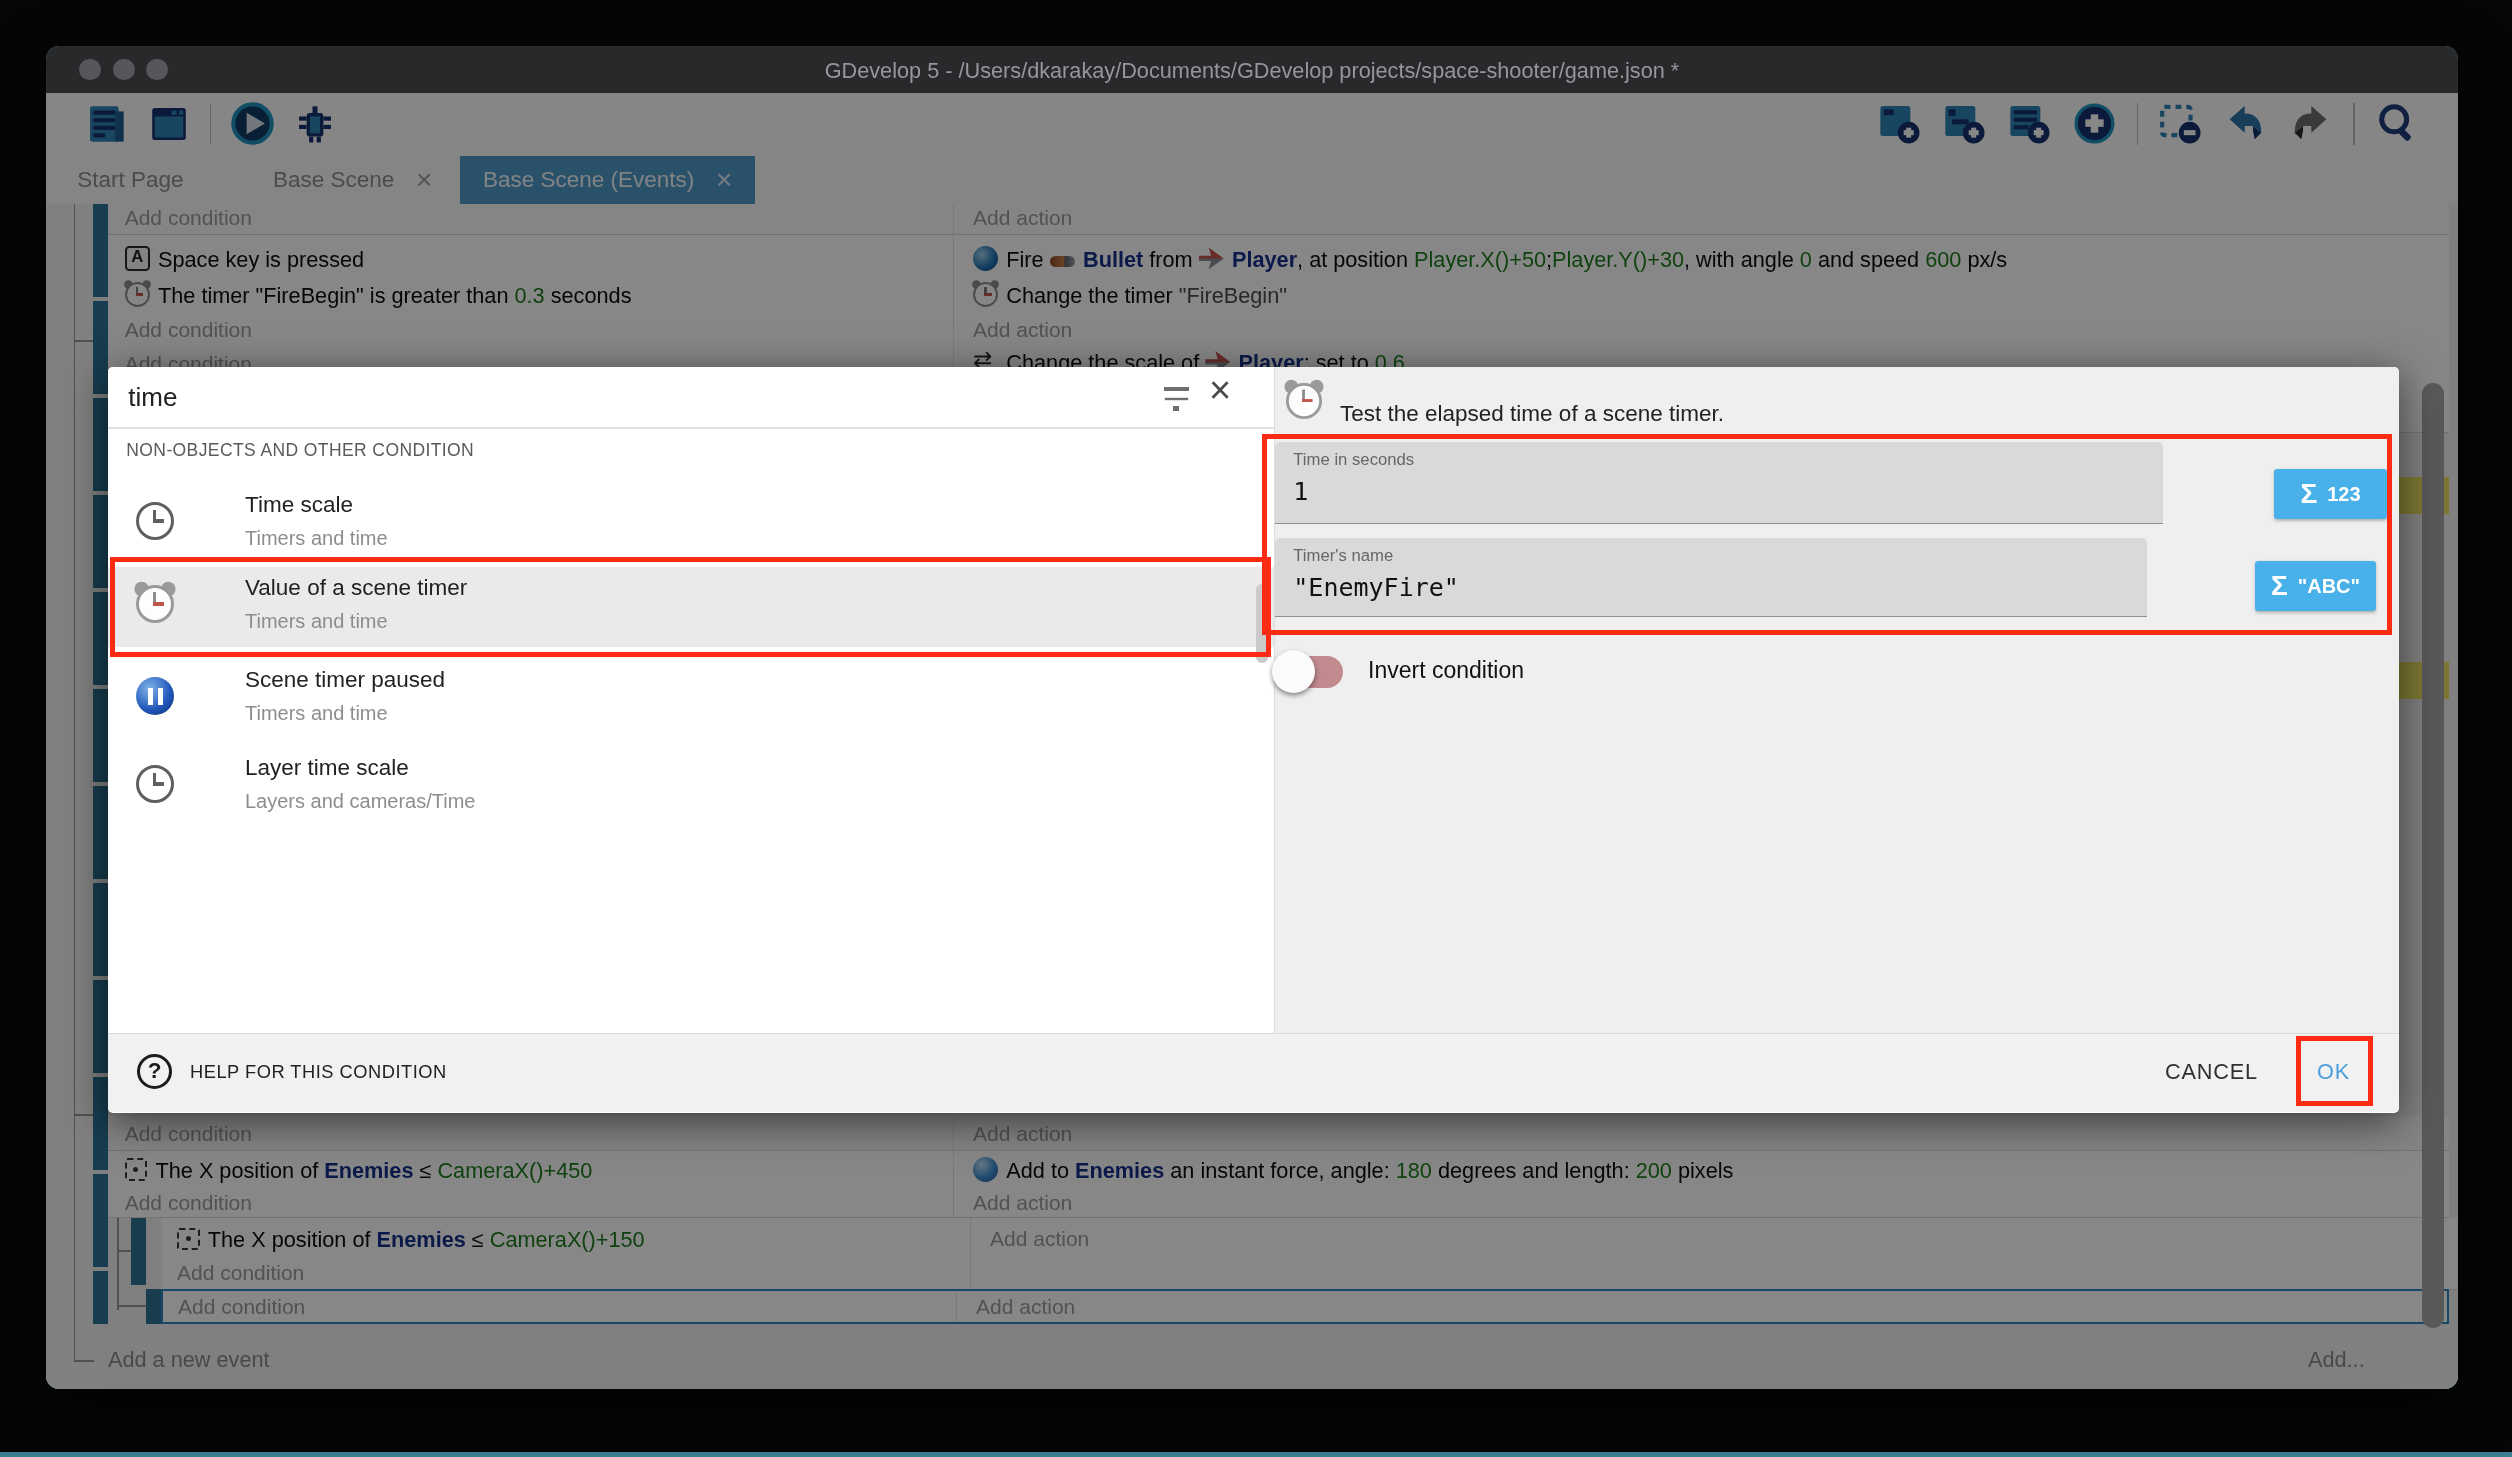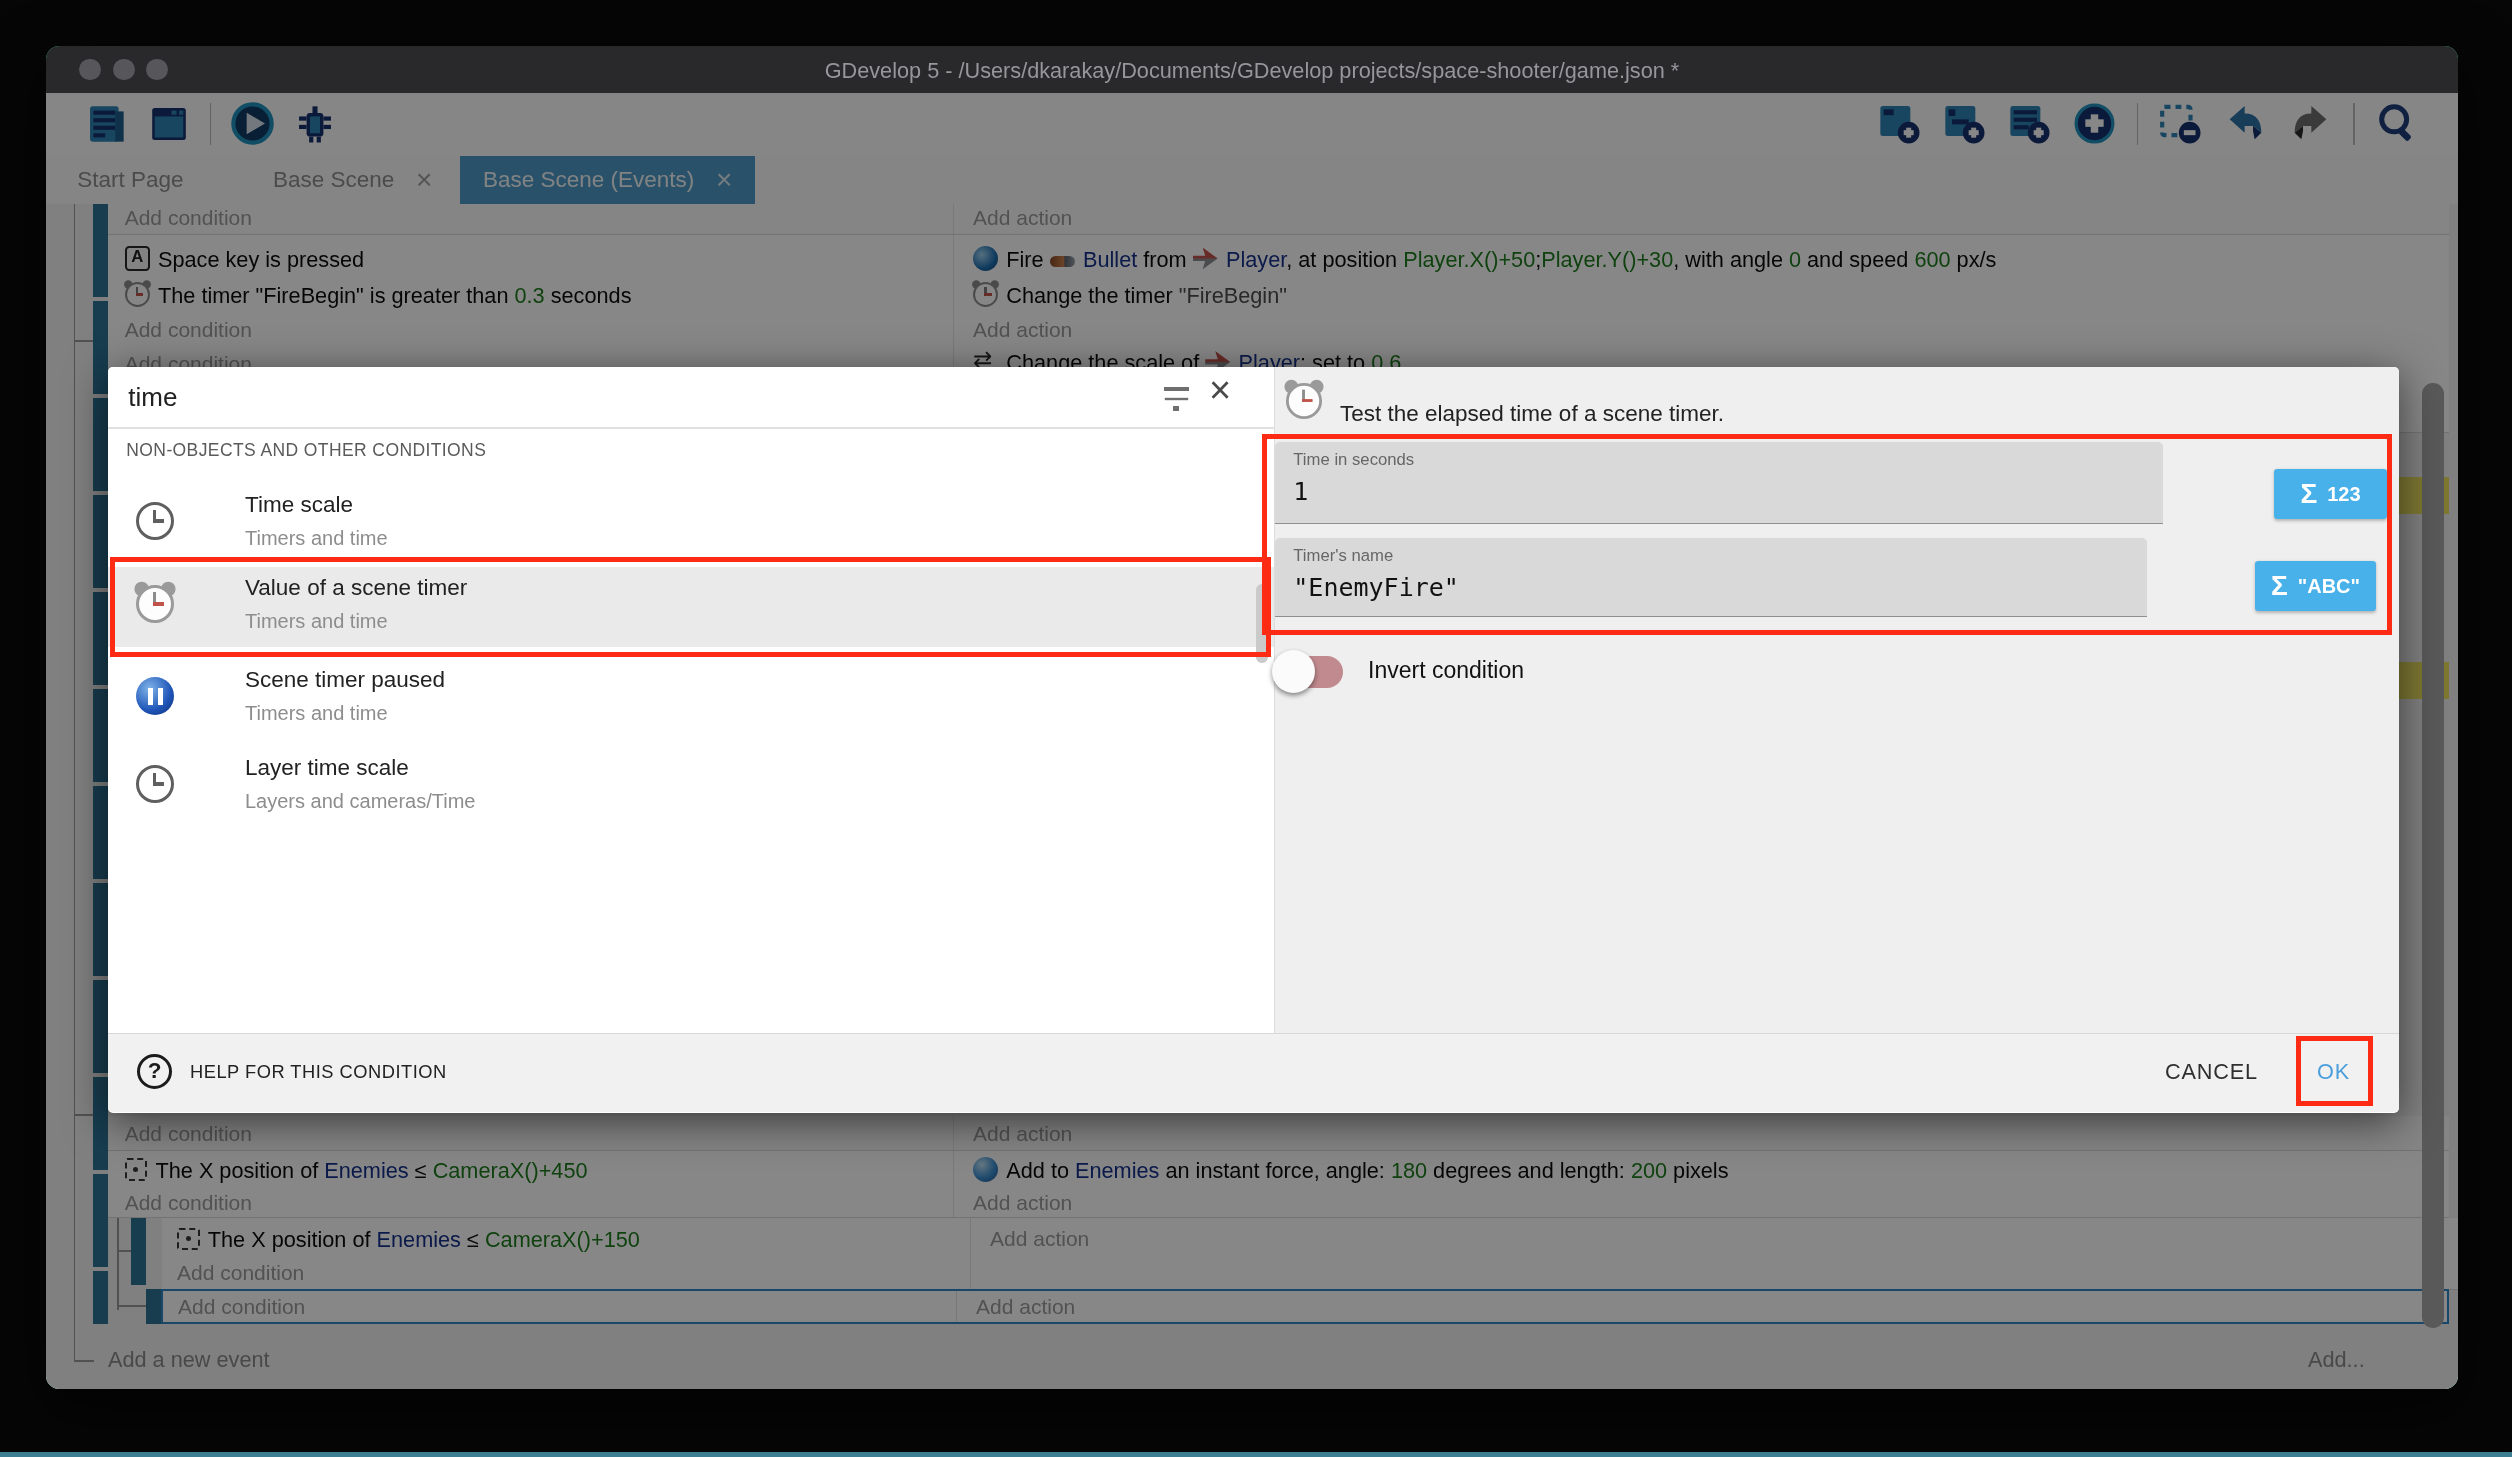--- a/index.html
+++ b/index.html
@@ -37,21 +37,21 @@
   .sheet { position:absolute; left:0; top:158px; right:0; bottom:0; background:#f2f2f2; overflow:hidden; }
   .treeline { position:absolute; background:#9a9a9a; }
   .railbar { position:absolute; background:#2d7396; }
   .rail-main {
     left:47px; width:15px; top:0; height:1120px;
     background:repeating-linear-gradient(180deg,#2d7396 0 93px, rgba(0,0,0,0) 93px 97px);
   }
   .row { position:absolute; left:62px; width:2341px; background:#ffffff; border-bottom:1.7px solid #d9d9d9; }
   .cell-r { position:absolute; left:845px; top:0; bottom:0; right:0; border-left:1.7px solid #e4e4e4; }
   .line { position:absolute; font-size:21.7px; white-space:nowrap; color:#0d0d0d; }
-  .line .p { color:#0d0d0d; } .line .o { color:#16328c; font-weight:400;text-align:center; }
+  .line .p { color:#0d0d0d; } .line .o { color:#16328c; font-weight:700;text-align:center; }
   .line .g { color:#1d7d1d; } .line .q { color:#4c4c4c; }
   .addlink { position:absolute; font-size:21px; color:#9b9b9b; white-space:nowrap; }
   .yellowband { position:absolute; left:62px; width:2341px; background:#eee260; }
   .sel-row { position:absolute; background:#fff; border:2.5px solid #2e86c5; }
   .vscroll { position:absolute; left:2376px; top:179px; width:21.7px; height:945px;
              background:#a8a8a8; border-radius:10.8px; }
   .sheet-foot { position:absolute; font-size:21.7px; color:#8a8a8a; white-space:nowrap; }
   
   .ic { display:inline-block; position:relative; vertical-align:middle; margin:-5px 8.3px 0 0; }
   .ic-key { width:25px; height:25px; border:2.5px solid #2b2b2b; border-radius:4.2px; background:#f7f7f7; }
@@ -382,21 +382,21 @@
 
   <div class="dim"></div>
 
   <div class="dialog">
 
     <div class="dlg-left">
       <input class="search-input" readonly="" value="time" style="">
       <span class="filter-ic"></span>
       <span class="close-x">×</span>
       <div class="search-div"></div>
-      <div class="section-lbl">NON-OBJECTS AND OTHER CONDITIONS</div>
+      <div class="section-lbl">NON-OBJECTS AND OTHER CONDITION</div>
 
       <div class="litem" style="top:117px;">
         <span class="dic">
             <span class="dic-clock"></span>
           </span>
         <div class="t">Time scale</div>
         <div class="s">Timers and time</div>
       </div>
       <div class="litem sel" style="top:200px; height:80px;">
         <span class="dic">

